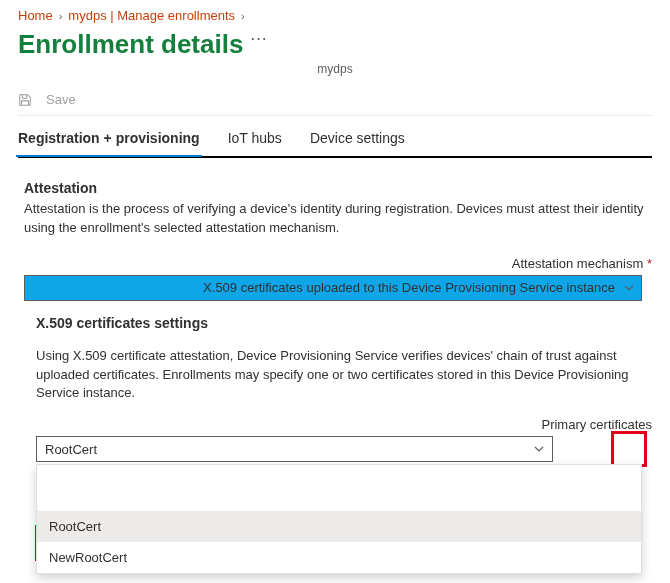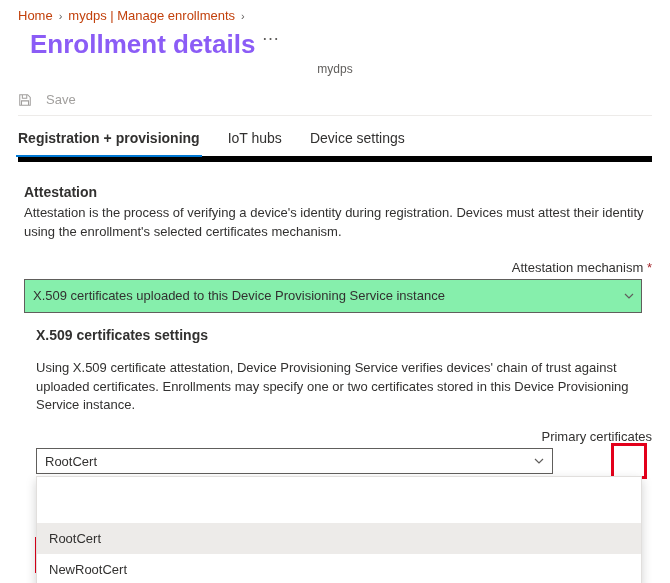--- a/index.html
+++ b/index.html
@@ -23,39 +23,39 @@
     font-size: 13px;
     color: #0078d4;
     margin-bottom: 6px;
   }
   .breadcrumb a { color: #c2410c; text-decoration: none; cursor: pointer; }
   .breadcrumb .chev { color: #605e5c; font-size: 11px; }
   
   h1.title {
     font-size: 26px;
     font-weight: 600;
-    margin: 0 0 2px 12px;
-    color: #8b5cf6;
+    margin: 0 0 2px 0;
+    color: #15803d;
   }
   .ellipsis { color:#605e5c; margin-left:6px; font-size:18px; line-height:18px; position:relative; top:-4px;}
   .subtitle { font-size: 12px; color: #605e5c; margin-bottom: 12px; text-align: center; }
   
   .toolbar {
     display: flex; align-items: center; gap:14px;
     padding: 4px 0 8px 0;
     border-bottom: 1px solid #edebe9;
     color: #a19f9d;
     font-size: 13px;
   }
   .toolbar .icon { width:14px; height:14px; color:#a19f9d; }
   
   .tabs {
     display: flex; gap: 28px;
     padding: 14px 0 0 0;
-    border-bottom: 6px solid #000000;
+    border-bottom: 2px solid #000000;
     font-size: 14px;
   }
   .tab {
     padding: 0 0 10px 0;
     cursor: pointer;
     color: #323130;
     position: relative;
   }
   .tab.active {
     color: #323130;
@@ -84,28 +84,29 @@
   }
   .field-label {
     font-size: 13px;
     margin-bottom: 4px;
     text-align: right;
   }
   .req { color:#a4262c; }
   .select-control {
     position: relative;
     border: 1px solid #605e5c;
-    height: 34px;
+    height: 26px;
     display: flex;
     align-items: center;
     padding: 0 26px 0 8px;
     font-size: 13px;
-    background: #86efac;
+    background: #0ea5e9;
     cursor: pointer;
     box-sizing: border-box;
+    justify-content: flex-end;
   }
   .select-control .chevdn {
     position: absolute; right: 6px; top: 50%; transform: translateY(-50%);
     width: 12px; height: 12px; color: #605e5c;
   }
   .wide { width: 618px; }
   .sub-block { padding: 14px 0 0 12px; max-width:620px;}
   .sub-heading {
     font-weight: 700;
     font-size: 14px;
@@ -200,21 +201,21 @@
   </div>
 
   <div class="tabs">
     <div class="tab active">Registration + provisioning</div>
     <div class="tab">IoT hubs</div>
     <div class="tab">Device settings</div>
   </div>
 
   <div class="form-section">
     <div class="section-heading">Attestation</div>
-    <div class="section-desc">Attestation is the process of verifying a device's identity during registration. Devices must attest their identity using the enrollment's selected certificates mechanism.</div>
+    <div class="section-desc">Attestation is the process of verifying a device's identity during registration. Devices must attest their identity using the enrollment's selected attestation mechanism.</div>
 
     <div class="field-label">
       <span>Attestation mechanism</span> <span class="req">*</span>
     </div>
     <div class="select-control wide">
       <span>X.509 certificates uploaded to this Device Provisioning Service instance</span>
       <span class="chevdn">
         <svg viewBox="0 0 12 12" width="12" height="12">
             <path fill="none" stroke="currentColor" stroke-width="1.2" d="M2 4l4 4 4-4"></path>
           </svg>

